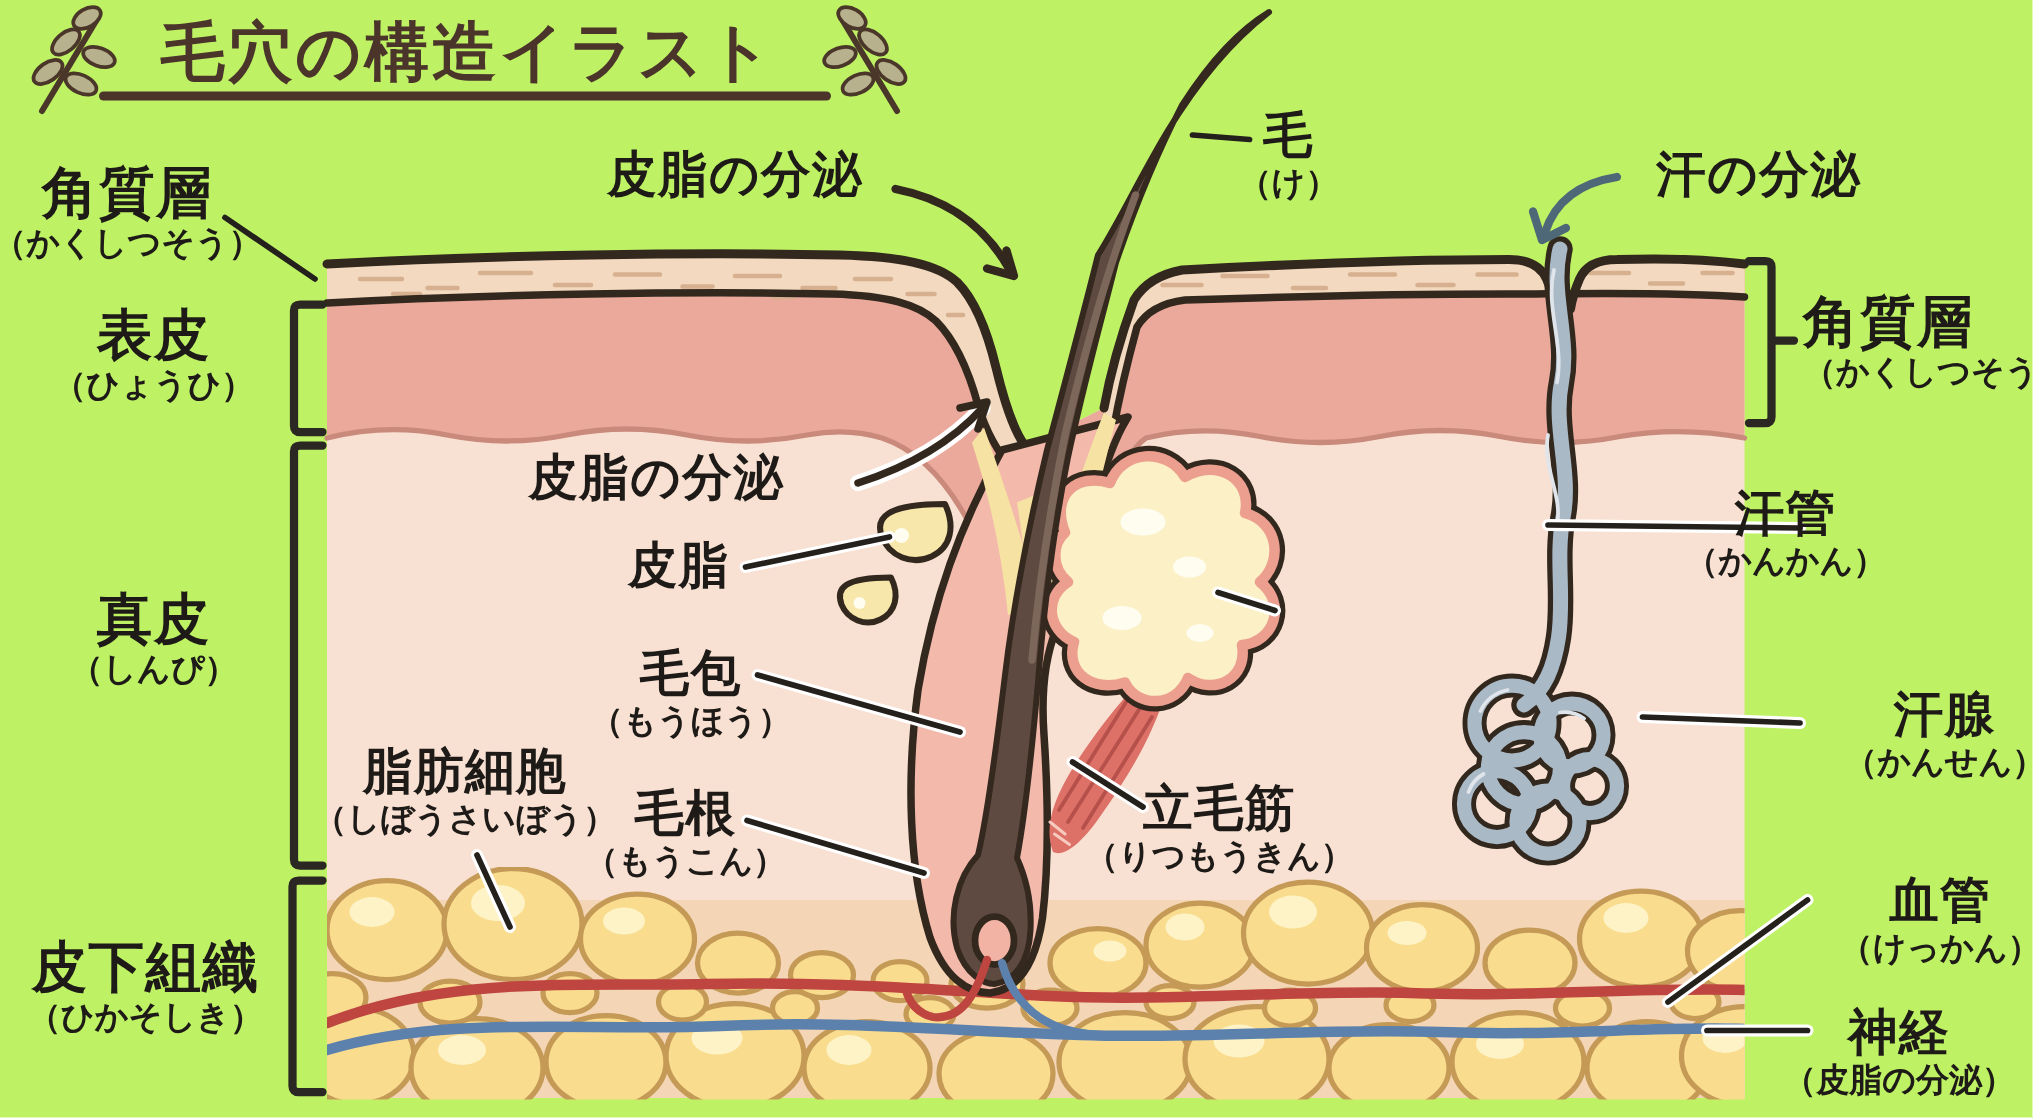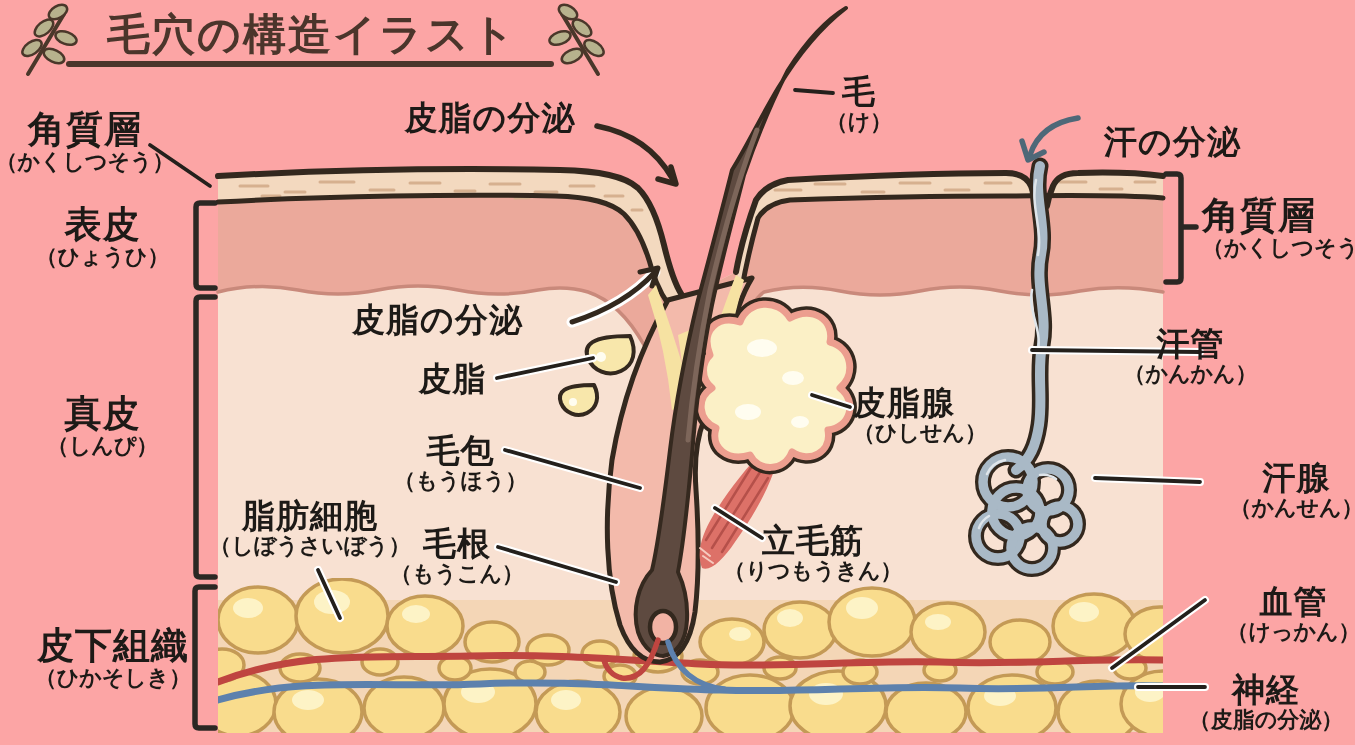--- a/index.html
+++ b/index.html
@@ -1,17 +1,17 @@
 <!DOCTYPE html>
 <html><head>
 <meta charset="utf-8">
 <style>
   html,body{margin:0;padding:0;background:#ffffff;}
-  #stage{position:relative;width:1355px;height:745px;background:#fca5a5;overflow:hidden;
-         font-family:Liberation Sans, sans-serif;}
+  #stage{position:relative;width:1355px;height:745px;background:#bef264;overflow:hidden;
+         font-family:Liberation Serif, serif;}
   svg{position:absolute;left:0;top:0;}
   .lbl{position:absolute;display:flex;flex-direction:column;align-items:center;
        color:#1d1a17;font-weight:bold;line-height:1.08;white-space:nowrap;z-index:5;}
   .lbl .main{font-size:33px;letter-spacing:1px;}
   .lbl .reading{font-size:22px;letter-spacing:0;}
   .lbl.big .main{font-size:37px;text-align:right;}
   .lbl.left-align{align-items:flex-start;}
   #title-text{position:absolute;left:66px;top:6px;width:492px;text-align:center;
       font-size:43px;font-weight:bold;color:#4b352b;letter-spacing:2px;z-index:6;}
   #title-underline{position:absolute;left:66px;top:61px;width:488px;height:6px;
@@ -339,33 +339,33 @@
   <span class="reading">（かくしつそう）</span>
 </div>
 <div class="lbl big" style="left:15px;top:205px;width:175px;">
   <span class="main">表皮</span>
   <span class="reading">（ひょうひ）</span>
 </div>
 <div class="lbl big" style="left:15px;top:394px;width:175px;">
   <span class="main">真皮</span>
   <span class="reading">（しんぴ）</span>
 </div>
-<div class="lbl big" style="left:0;top:626px;width:194px;margin-left:16px;">
+<div class="lbl big" style="left:0;top:626px;width:194px;">
   <span class="main">皮下組織</span>
   <span class="reading">（ひかそしき）</span>
 </div>
 
 <div class="lbl" style="left:385px;top:100px;width:210px;">
   <span class="main">皮脂の分泌</span>
 </div>
 <div class="lbl" style="left:823px;top:74px;width:72px;">
   <span class="main">毛</span>
   <span class="reading">（け）</span>
 </div>
-<div class="lbl" style="left:1090px;top:100px;width:165px;margin-top:24px;">
+<div class="lbl" style="left:1090px;top:100px;width:165px;">
   <span class="main">汗の分泌</span>
 </div>
 <div class="lbl left-align big" style="left:1202px;top:196px;">
   <span class="main">角質層</span>
   <span class="reading">（かくしつそう）</span>
 </div>
 
 <div class="lbl" style="left:305px;top:302px;width:265px;">
   <span class="main">皮脂の分泌</span>
 </div>
@@ -377,24 +377,20 @@
   <span class="reading">（もうほう）</span>
 </div>
 <div class="lbl" style="left:398px;top:526px;width:118px;">
   <span class="main">毛根</span>
   <span class="reading">（もうこん）</span>
 </div>
 <div class="lbl" style="left:215px;top:498px;width:190px;">
   <span class="main">脂肪細胞</span>
   <span class="reading">（しぼうさいぼう）</span>
 </div>
-<div class="lbl left-align" style="left:853px;top:385px;">
-  <span class="main">皮脂腺</span>
-  <span class="reading">（ひしせん）</span>
-</div>
 <div class="lbl" style="left:737px;top:523px;width:152px;">
   <span class="main">立毛筋</span>
   <span class="reading">（りつもうきん）</span>
 </div>
 
 <div class="lbl" style="left:1128px;top:326px;width:125px;">
   <span class="main">汗管</span>
   <span class="reading">（かんかん）</span>
 </div>
 <div class="lbl" style="left:1200px;top:460px;width:125px;margin-left:34px;">

